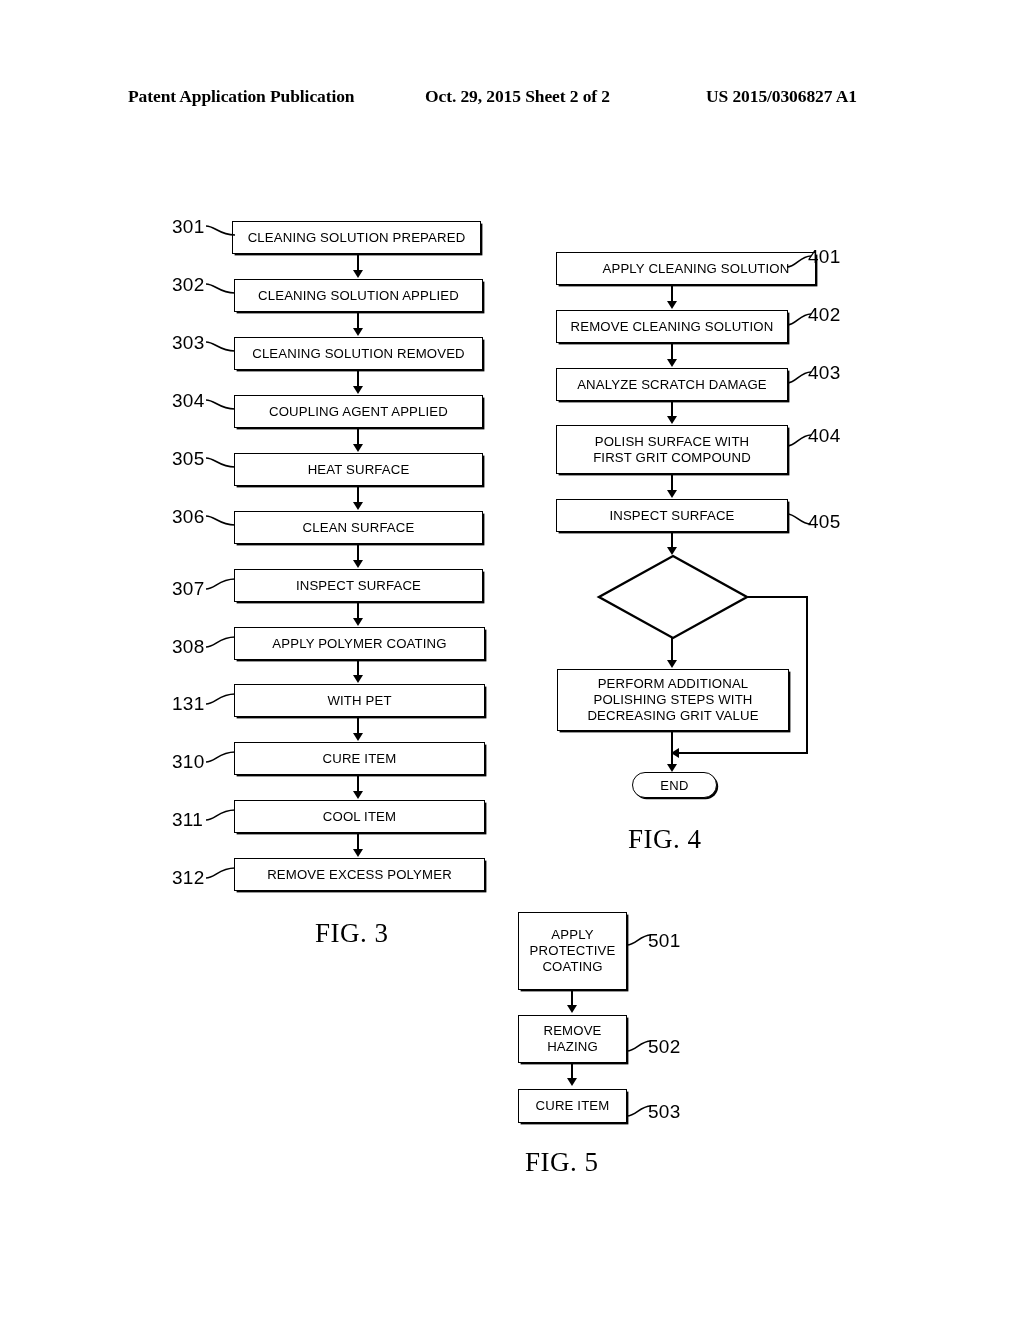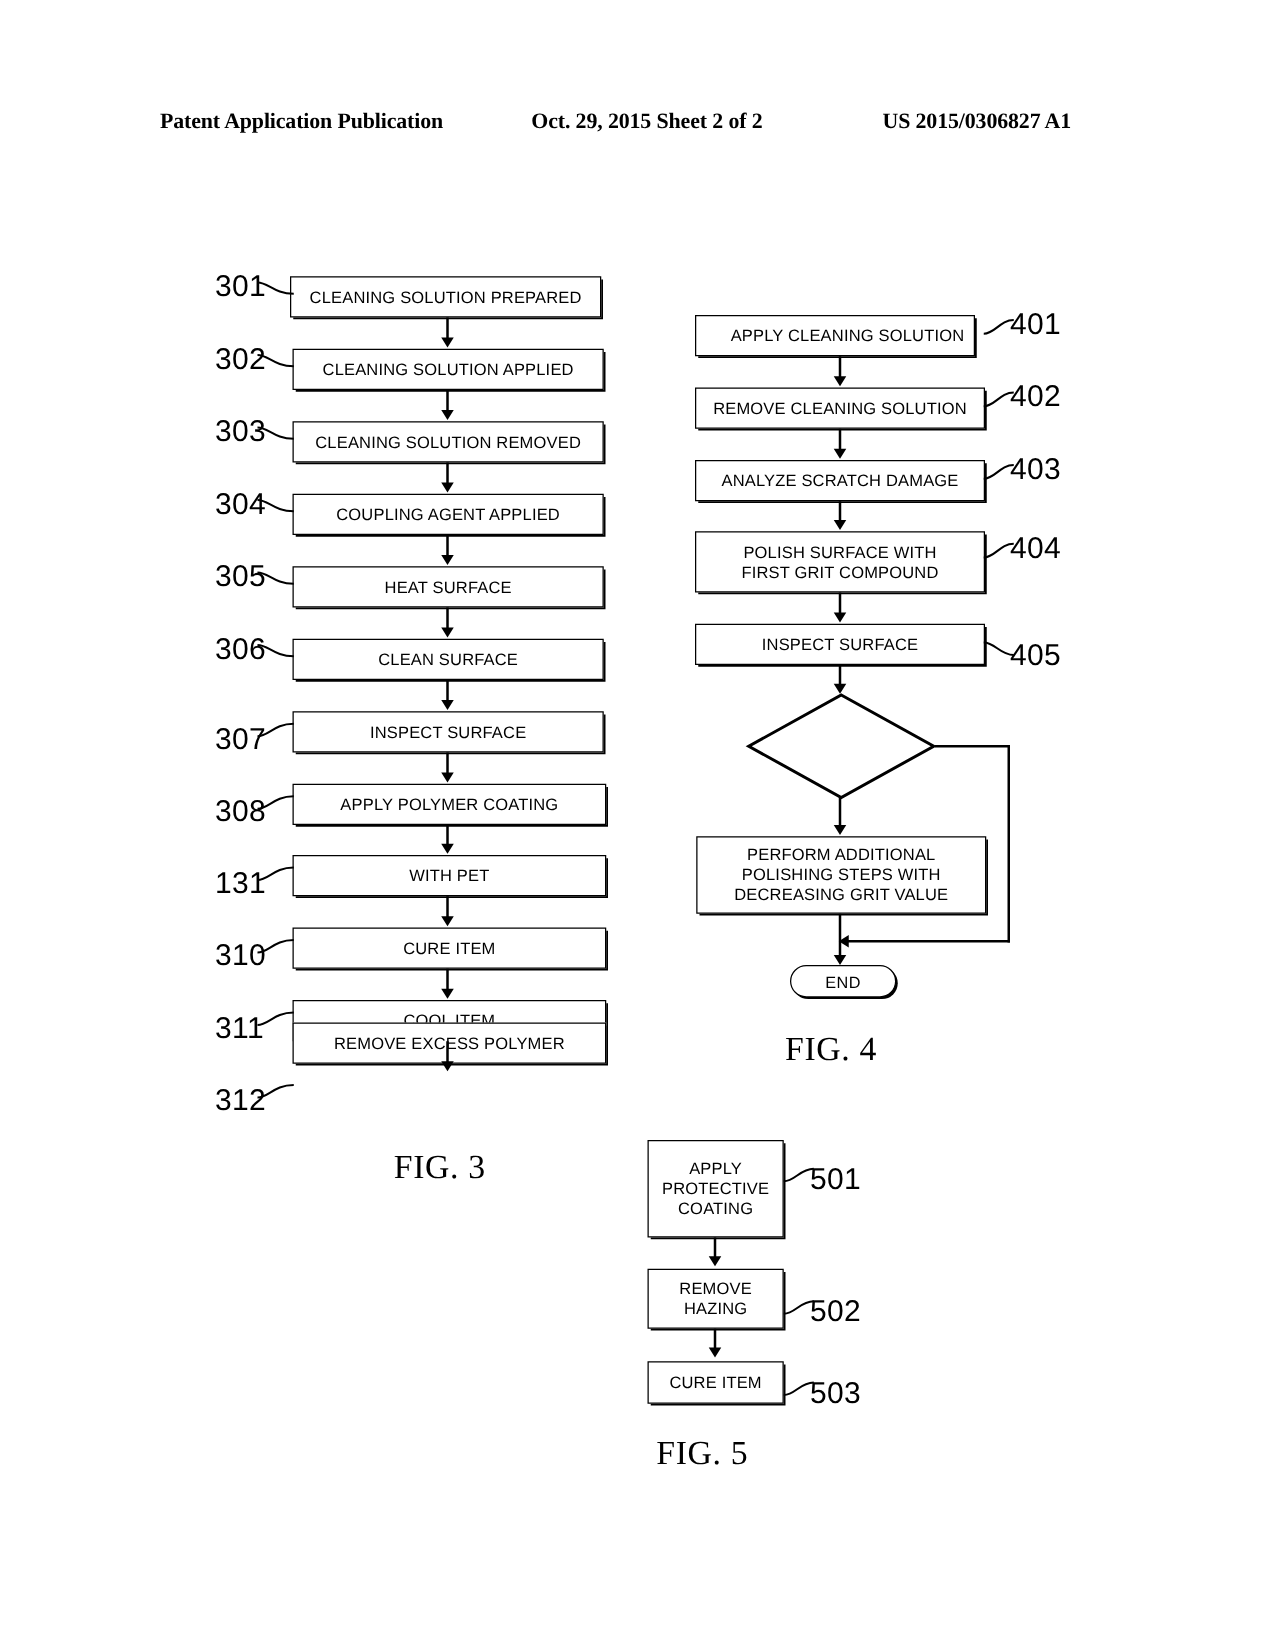--- a/index.html
+++ b/index.html
@@ -63,21 +63,21 @@
     border-bottom: 5px solid transparent;
     border-right: 8px solid #000;
   }
   .hline { position: absolute; height: 2px; background: #000; }
   .vline { position: absolute; width: 2px; background: #000; }
 
   
   .ref-num {
     position: absolute;
     font-family: "Liberation Sans", sans-serif;
-    font-size: 24px;
+    font-size: 19px;
     letter-spacing: 0.3px;
     white-space: nowrap;
   }
   .lead {
     position: absolute;
     pointer-events: none;
     overflow: visible;
   }
 
   
@@ -146,21 +146,21 @@
   </div>
   <div class="fc-box" style="left:234px; top:684px; width:251px; height:33px;">
     <span class="boxtext">WITH PET</span>
   </div>
   <div class="fc-box" style="left:234px; top:742px; width:251px; height:33px;">
     <span class="boxtext">CURE ITEM</span>
   </div>
   <div class="fc-box" style="left:234px; top:800px; width:251px; height:33px;">
     <span class="boxtext">COOL ITEM</span>
   </div>
-  <div class="fc-box" style="left:234px; top:818px; width:251px; height:33px;">
+  <div class="fc-box" style="left:234px; top:858px; width:251px; height:33px;">
     <span class="boxtext">REMOVE EXCESS POLYMER</span>
   </div>
 
   <div class="vline" style="left:357px; top:254px; height:17px;"></div>
   <div class="arrowhead" style="left:353px; top:270px;"></div>
 
   <div class="vline" style="left:357px; top:312px; height:17px;"></div>
   <div class="arrowhead" style="left:353px; top:328px;"></div>
 
   <div class="vline" style="left:357px; top:370px; height:17px;"></div>
@@ -248,21 +248,21 @@
   <div class="ref-num" style="left:172px; top:867px;">312</div>
   <svg class="lead" style="left:205px; top:861px;" width="32" height="22">
     <path d="M1,17 C10,17 14,7 30,7" fill="none" stroke="#000" stroke-width="1.6"></path>
   </svg>
 
   <div class="fig-caption" style="left:315px; top:906px;">FIG. 3</div>
 </div>
 
 <div>
 
-  <div class="fc-box" style="left:556px; top:252px; width:224px; height:33px;padding-left:20px;">
+  <div class="fc-box" style="left:556px; top:252px; width:260px; height:33px;padding-left:20px;">
     <span class="boxtext">APPLY CLEANING SOLUTION</span>
   </div>
   <div class="fc-box" style="left:556px; top:310px; width:232px; height:33px;">
     <span class="boxtext">REMOVE CLEANING SOLUTION</span>
   </div>
   <div class="fc-box" style="left:556px; top:368px; width:232px; height:33px;">
     <span class="boxtext">ANALYZE SCRATCH DAMAGE</span>
   </div>
   <div class="fc-box" style="left:556px; top:425px; width:232px; height:49px;">
     <span class="boxtext" style="max-width:190px;">POLISH SURFACE WITH FIRST GRIT COMPOUND</span>

